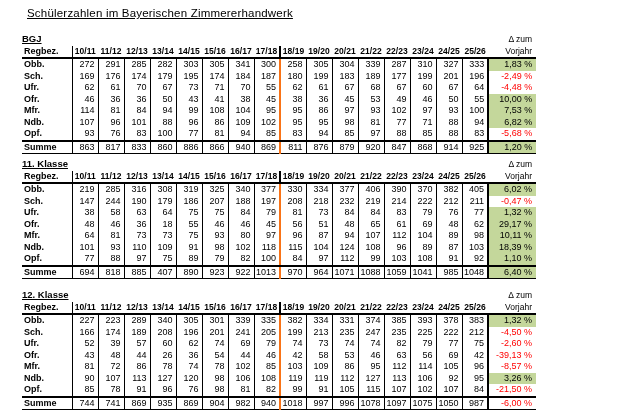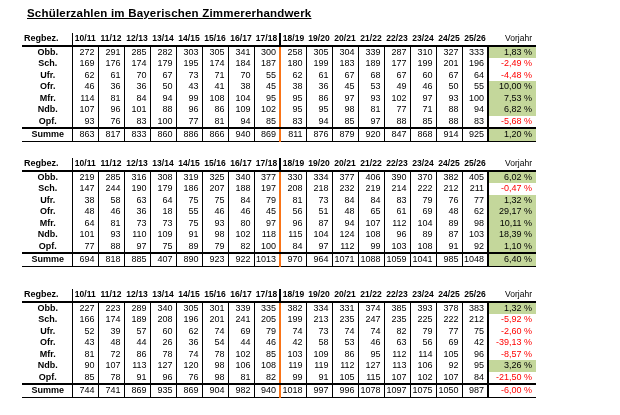--- a/index.html
+++ b/index.html
@@ -10,21 +10,21 @@
   body{
     width:620px;height:415px;
     background:#ffffff;
     font-family:"Liberation Sans", sans-serif;
     color:#000;
     position:relative;
     overflow:hidden;
   }
   .title{
     position:absolute;left:27px;top:7px;margin:0;
-    font-size:11.5px;font-weight:bold;text-decoration:underline;
+    font-size:11.5px;font-weight:normal;text-decoration:underline;
     letter-spacing:0.2px;
   }
   #sections{position:absolute;left:22px;top:0;width:516px;height:415px;}
   .sect{position:absolute;left:0;width:516px;}
   .sect:nth-of-type(1){top:33px;}
   .sect:nth-of-type(2){top:158px;}
   .sect:nth-of-type(3){top:289px;}
   table{
     border-collapse:collapse;table-layout:fixed;width:514px;
     font-size:9px;
@@ -37,21 +37,21 @@
   
   .label-row th{border:none;text-align:left;}
   .sect-name{font-weight:bold;text-decoration:underline;font-size:9.5px;}
   .label-row .delta-h1{text-align:right;font-size:8.5px;padding-right:4px;}
   
   .header-row th{border-bottom:2px solid #000;font-weight:bold;text-align:center;font-size:8.5px;}
   .header-row th.lab{text-align:left;padding-left:2px;border-right:1px solid #000;font-size:9px;}
   .header-row th.sep{border-right:2px solid #000;}
   .header-row th.delta-h2{font-weight:normal;text-align:right;padding-right:4px;}
   
-  td.lab{font-weight:bold;text-align:center;padding-left:2px;border-right:1px solid #000;}
+  td.lab{font-weight:bold;text-align:left;padding-left:2px;border-right:1px solid #000;}
   td.val{text-align:right;padding-right:3px;border-right:1px solid #000;}
   td.val.sep{border-right:2px solid #f97316;}
   td.val.last{border-right:2px solid #000;}
   td.delta{text-align:right;padding-right:4px;}
   td.delta.pos{background:var(--green);margin-left:29px;}
   td.delta.neg{color:var(--red);}
   tbody tr:nth-child(7) td{border-bottom:2px solid #000;}
   tr.summe-row td{border-bottom:1.5px solid #000;}
 </style>
 </head>
@@ -75,20 +75,24 @@
           <col style="width: 26px;">
           <col style="width: 26px;">
           <col style="width: 26px;">
           <col style="width: 26px;">
           <col style="width: 26px;">
           <col style="width: 26px;">
           <col style="width: 26px;">
           <col style="width: 48px;">
         </colgroup>
       <thead>
+        <tr class="label-row">
+          <th colspan="17"><span class="sect-name">BGJ</span></th>
+          <th class="delta-h1">Δ zum</th>
+        </tr>
         <tr class="header-row">
             <th class="lab">Regbez.</th>
             <th>10/11</th>
             <th>11/12</th>
             <th>12/13</th>
             <th>13/14</th>
             <th>14/15</th>
             <th>15/16</th>
             <th>16/17</th>
             <th class="sep">17/18</th>
@@ -284,20 +288,24 @@
           <col style="width: 26px;">
           <col style="width: 26px;">
           <col style="width: 26px;">
           <col style="width: 26px;">
           <col style="width: 26px;">
           <col style="width: 26px;">
           <col style="width: 26px;">
           <col style="width: 48px;">
         </colgroup>
       <thead>
+        <tr class="label-row">
+          <th colspan="17"><span class="sect-name">11. Klasse</span></th>
+          <th class="delta-h1">Δ zum</th>
+        </tr>
         <tr class="header-row">
             <th class="lab">Regbez.</th>
             <th>10/11</th>
             <th>11/12</th>
             <th>12/13</th>
             <th>13/14</th>
             <th>14/15</th>
             <th>15/16</th>
             <th>16/17</th>
             <th class="sep">17/18</th>
@@ -493,20 +501,24 @@
           <col style="width: 26px;">
           <col style="width: 26px;">
           <col style="width: 26px;">
           <col style="width: 26px;">
           <col style="width: 26px;">
           <col style="width: 26px;">
           <col style="width: 26px;">
           <col style="width: 48px;">
         </colgroup>
       <thead>
+        <tr class="label-row">
+          <th colspan="17"><span class="sect-name">12. Klasse</span></th>
+          <th class="delta-h1">Δ zum</th>
+        </tr>
         <tr class="header-row">
             <th class="lab">Regbez.</th>
             <th>10/11</th>
             <th>11/12</th>
             <th>12/13</th>
             <th>13/14</th>
             <th>14/15</th>
             <th>15/16</th>
             <th>16/17</th>
             <th class="sep">17/18</th>
@@ -553,21 +565,21 @@
             <td class="val">241</td>
             <td class="val sep">205</td>
             <td class="val">199</td>
             <td class="val">213</td>
             <td class="val">235</td>
             <td class="val">247</td>
             <td class="val">235</td>
             <td class="val">225</td>
             <td class="val">222</td>
             <td class="val last">212</td>
-            <td class="delta neg">-5,92 %</td>
+            <td class="delta neg">-4,50 %</td>
           </tr>
           <tr class="data-row">
             <td class="lab">Ufr.</td>
             <td class="val">52</td>
             <td class="val">39</td>
             <td class="val">57</td>
             <td class="val">60</td>
             <td class="val">62</td>
             <td class="val">74</td>
             <td class="val">69</td>

